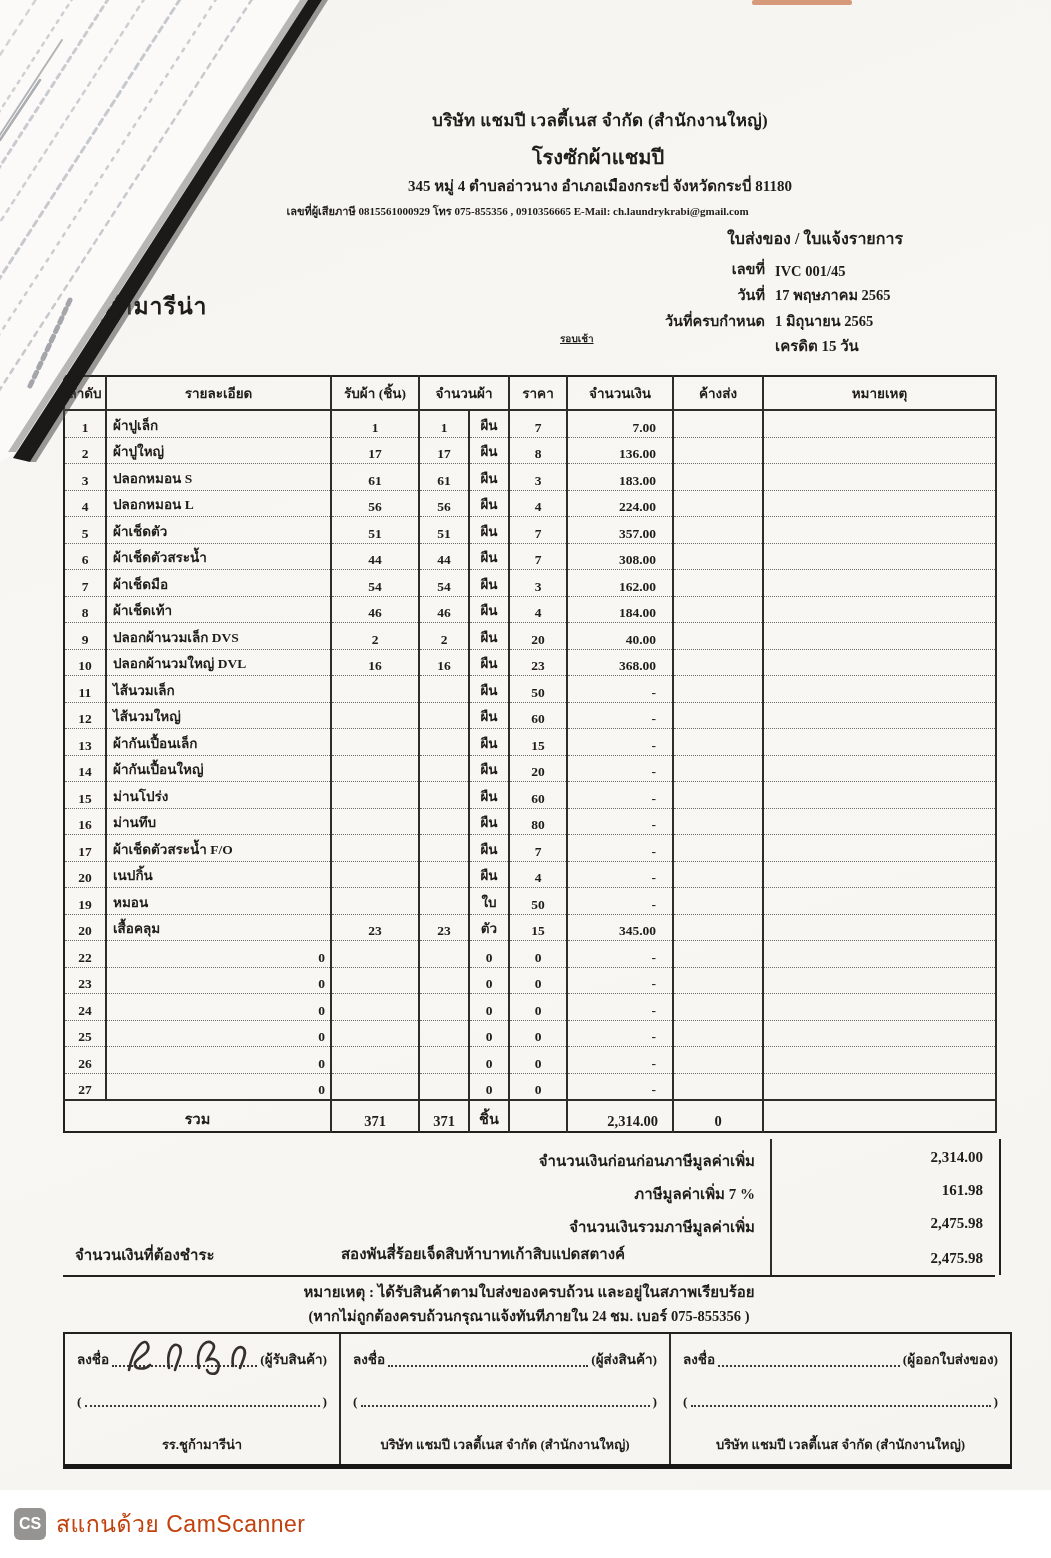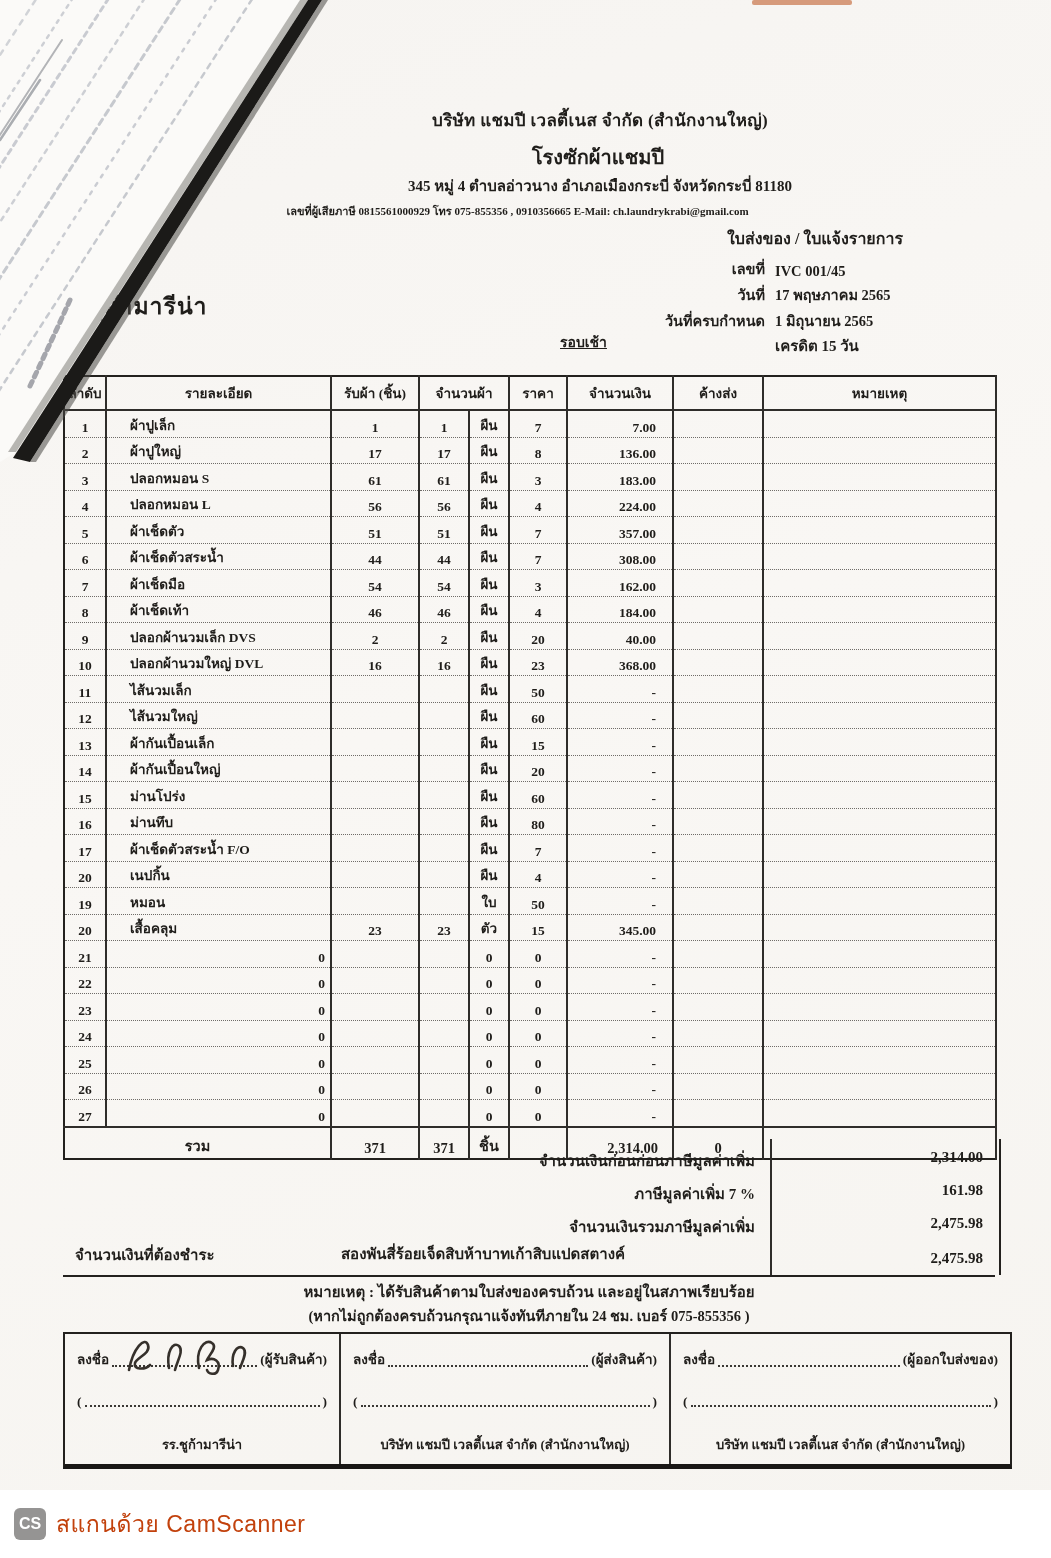--- a/index.html
+++ b/index.html
@@ -20,40 +20,40 @@
   .brand{left:148px;top:141px;width:900px;font-size:20px;}
   .address{left:150px;top:174px;width:900px;font-size:15px;}
   .contact{left:0px;top:202px;width:1035px;font-size:11px;}
   .doc-title{position:absolute;left:640px;top:226px;width:350px;text-align:center;font-size:16px;font-weight:bold;}
   .meta{position:absolute;left:600px;top:254px;width:345px;font-size:14.5px;font-weight:bold;}
   .meta-row{display:flex;height:26px;align-items:flex-end;}
   .meta-label{flex:1;text-align:right;}
   .meta-value{width:170px;padding-left:10px;text-align:left;}
   .meta-credit{font-size:15px;}
   .customer{position:absolute;left:88px;top:288px;font-size:23px;font-weight:bold;letter-spacing:1px;}
-  .round{position:absolute;left:560px;top:331px;font-size:14px;font-weight:bold;text-decoration:underline;}
+  .round{position:absolute;left:560px;top:331px;font-size:10px;font-weight:bold;text-decoration:underline;}
   
   table.items{
     position:absolute;left:63px;top:375px;width:932px;
     border-collapse:collapse;table-layout:fixed;
     border:2.5px solid #23211e;
   }
   table.items th{
     border-right:2px solid #2f2d2a;border-bottom:2px solid #2f2d2a;
     font-size:13.5px;font-weight:bold;height:32px;text-align:center;padding:0 2px;
   }
   table.items td{
     border-right:2px solid #2f2d2a;border-bottom:1.6px dotted #6f6c68;
     font-size:13.5px;font-weight:bold;height:24.5px;
     vertical-align:bottom;padding:0 5px 1px;white-space:nowrap;overflow:hidden;
   }
   table.items .c{text-align:center;}
   table.items .r{text-align:right;padding-right:16px;}
   table.items td.desc-cell{padding-left:6px;}
-  .desc-wrap{display:flex;justify-content:space-between;align-items:flex-end;margin-left:17px;}
+  .desc-wrap{display:flex;justify-content:space-between;align-items:flex-end;}
   tr.total-row td{
     border-top:2px solid #2f2d2a;border-bottom:none;height:29px;
     font-size:14.5px;
   }
   tr.total-row .total-amount{padding-right:14px;}
   
   .post-table{position:absolute;left:63px;top:1139px;width:932px;height:136px;
     border-bottom:2.5px solid #23211e;}
   .sum-box{position:absolute;left:707px;top:0;width:227px;height:136px;
     border-left:2px solid #2f2d2a;border-right:2.5px solid #23211e;}
@@ -469,36 +469,20 @@
           </td>
           <td class="c">23</td>
           <td class="c">23</td>
           <td class="c">ตัว</td>
           <td class="c">15</td>
           <td class="r">345.00</td>
           <td class="c"></td>
           <td></td>
         </tr>
         <tr>
-          <td class="c">21</td>
-          <td class="desc-cell">
-            <div class="desc-wrap">
-              <span></span>
-              <span>0</span>
-            </div>
-          </td>
-          <td class="c"></td>
-          <td class="c"></td>
-          <td class="c">0</td>
-          <td class="c">0</td>
-          <td class="r">-</td>
-          <td class="c"></td>
-          <td></td>
-        </tr>
-        <tr>
           <td class="c">22</td>
           <td class="desc-cell">
             <div class="desc-wrap">
               <span></span>
               <span>0</span>
             </div>
           </td>
           <td class="c"></td>
           <td class="c"></td>
           <td class="c">0</td>

